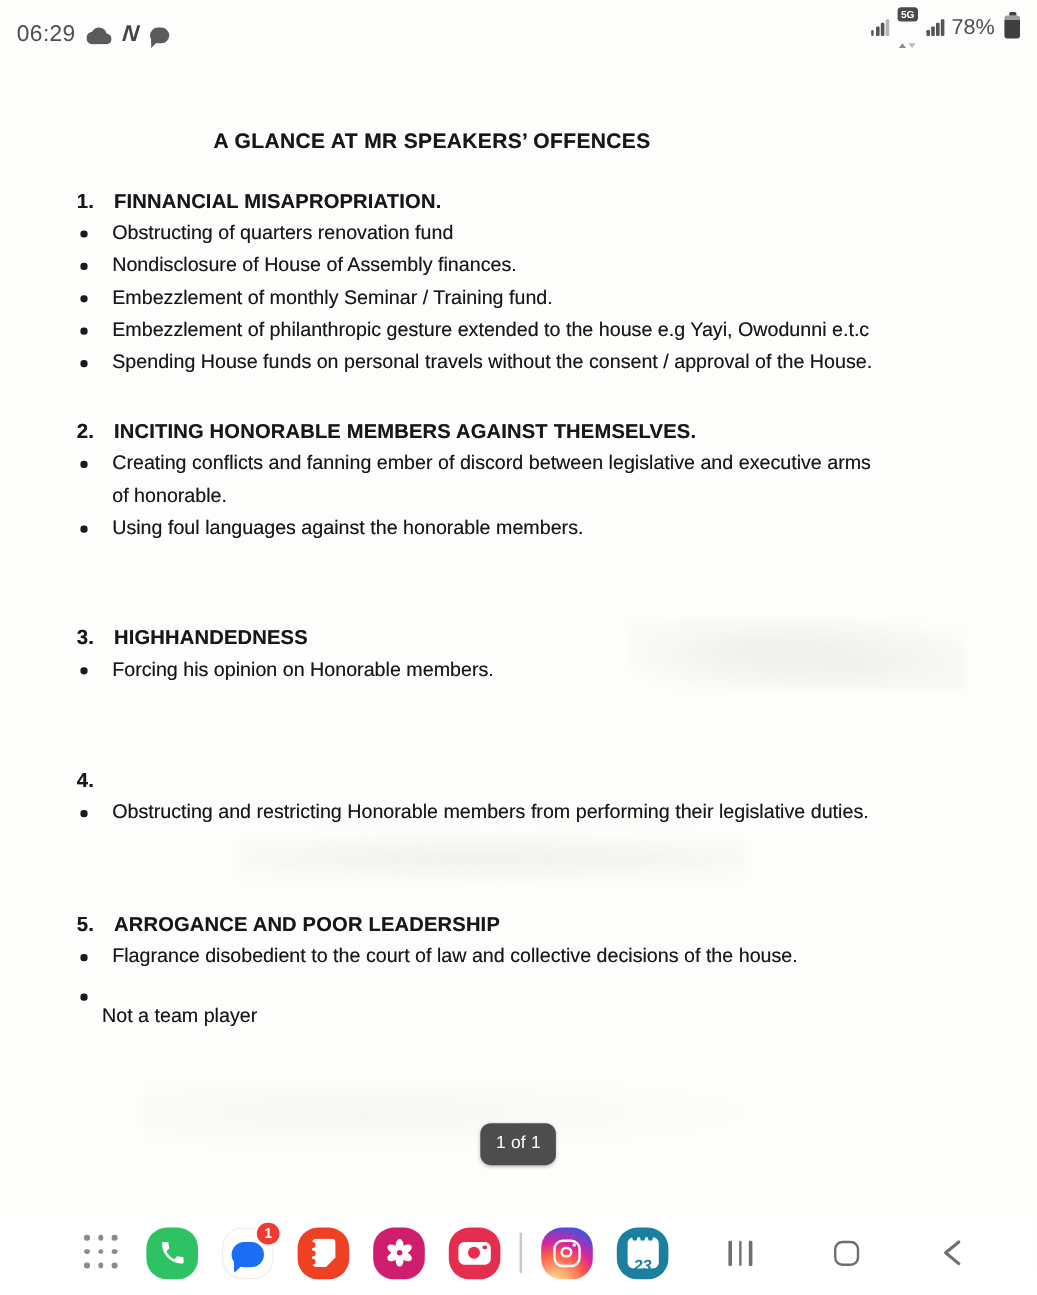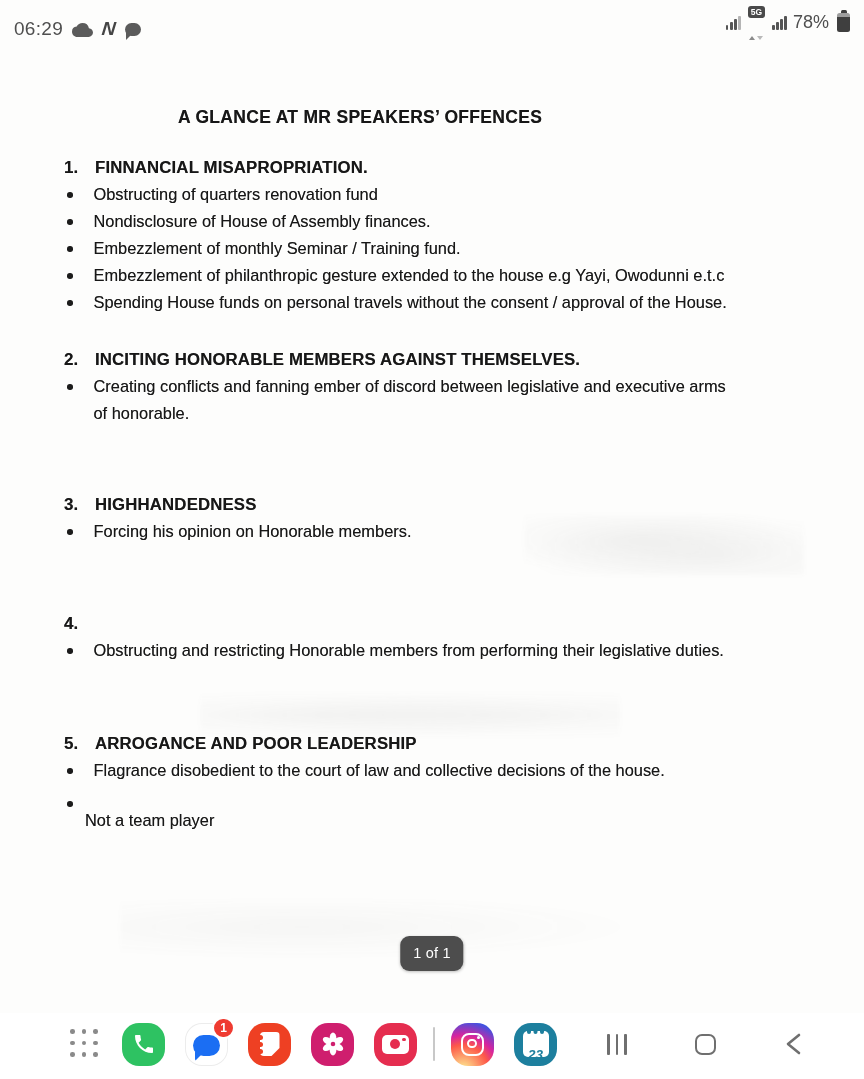--- a/index.html
+++ b/index.html
@@ -198,20 +198,24 @@
   <div class="section s2">
     <div class="sec-head">
       <span class="sec-num">2.</span>
       <span class="sec-title">INCITING HONORABLE MEMBERS AGAINST THEMSELVES.</span>
     </div>
     <div class="bullet">
         <span class="dot"></span>
         <span class="bullet-text">Creating conflicts and fanning ember of discord between legislative and executive arms
 of honorable.</span>
       </div>
+    <div class="bullet">
+        <span class="dot"></span>
+        <span class="bullet-text">Using foul languages against the honorable members.</span>
+      </div>
   </div>
 
   <div class="section s3">
     <div class="sec-head">
       <span class="sec-num">3.</span>
       <span class="sec-title">HIGHHANDEDNESS</span>
     </div>
     <div class="bullet">
         <span class="dot"></span>
         <span class="bullet-text">Forcing his opinion on Honorable members.</span>

